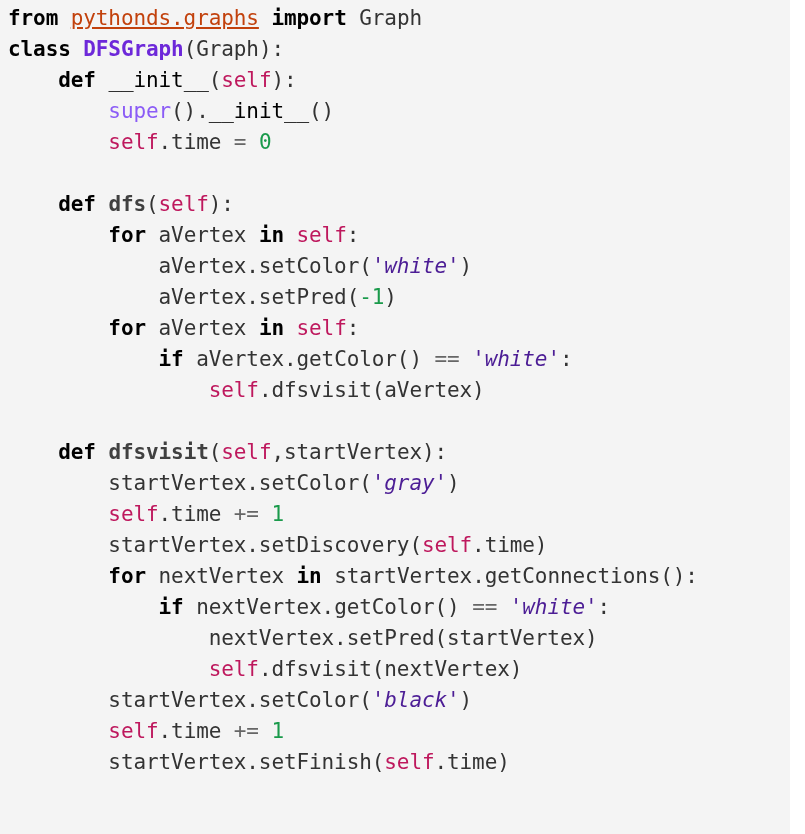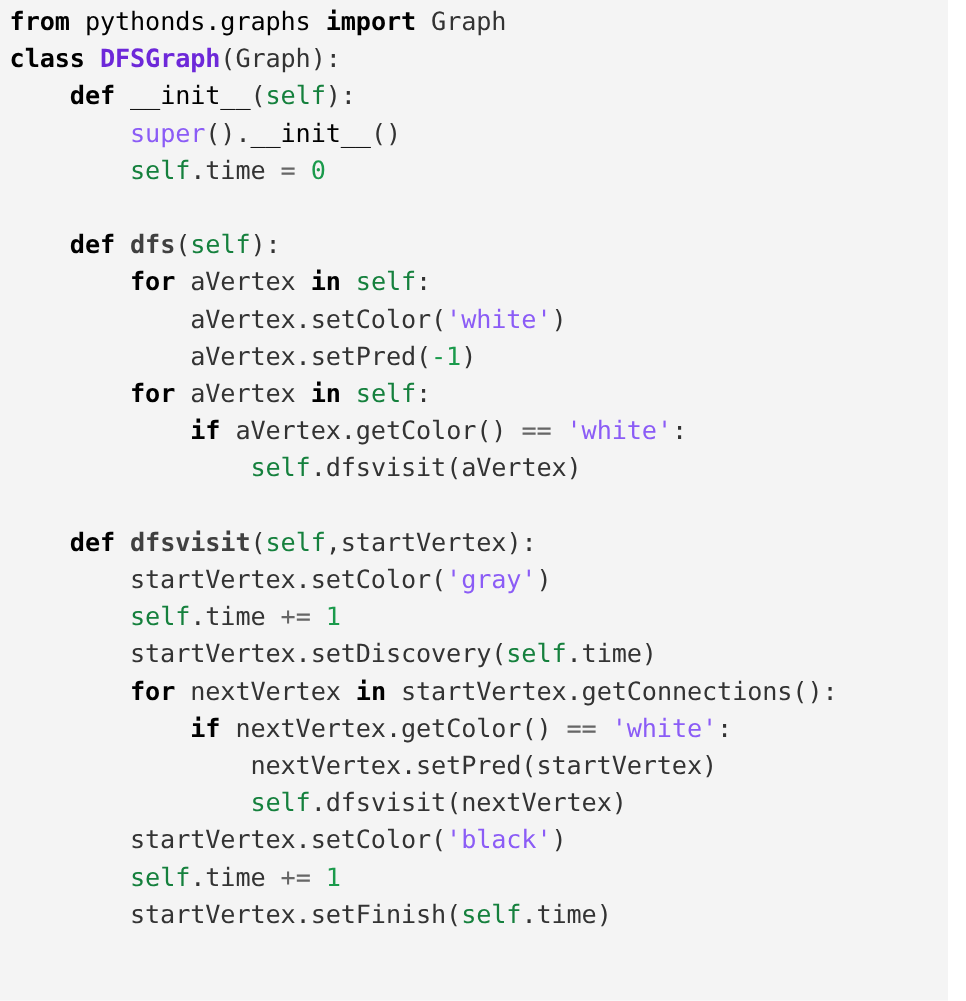--- a/index.html
+++ b/index.html
@@ -32,26 +32,26 @@
     color: #333333;
     letter-spacing: -0.1px;
   }
 
   .code-line.blank {
     height: 31px;
   }
 
   
   .t-kw   { color: #000000; font-weight: bold; }
-  .t-mod  { color: #000000; }
+  .t-mod  { color: #c2410c; text-decoration: underline; }
   .t-cls  { color: #6d28d9; font-weight: bold; }
   .t-fn   { color: #404040; font-weight: bold; }
   .t-dun  { color: #000000; font-weight: normal; }
-  .t-self { color: #15803d; }
-  .t-str  { color: #8b5cf6; }
+  .t-self { color: #be185d; }
+  .t-str  { color: #4c1d95; font-style: italic; }
   .t-num  { color: #1a9a4b; }
   .t-bi   { color: #8b5cf6; }
   .t-op   { color: #666666; }
   .t-pl   { color: #333333; }
 </style>
 </head>
 <body>
 
 <div id="code-block">
   <pre id="code-lines" style="margin:0;"><div class="code-line"><span class="t-kw">from</span><span class="t-pl"> </span><span class="t-mod">pythonds.graphs</span><span class="t-pl"> </span><span class="t-kw">import</span><span class="t-pl"> </span><span class="t-pl">Graph</span></div><div class="code-line"><span class="t-kw">class</span><span class="t-pl"> </span><span class="t-cls">DFSGraph</span><span class="t-pl">(</span><span class="t-pl">Graph</span><span class="t-pl">):</span></div><div class="code-line"><span class="t-pl">    </span><span class="t-kw">def</span><span class="t-pl"> </span><span class="t-dun">__init__</span><span class="t-pl">(</span><span class="t-self">self</span><span class="t-pl">):</span></div><div class="code-line"><span class="t-pl">        </span><span class="t-bi">super</span><span class="t-pl">().</span><span class="t-dun">__init__</span><span class="t-pl">()</span></div><div class="code-line"><span class="t-pl">        </span><span class="t-self">self</span><span class="t-pl">.time </span><span class="t-op">=</span><span class="t-pl"> </span><span class="t-num">0</span></div><div class="code-line blank">&nbsp;</div><div class="code-line"><span class="t-pl">    </span><span class="t-kw">def</span><span class="t-pl"> </span><span class="t-fn">dfs</span><span class="t-pl">(</span><span class="t-self">self</span><span class="t-pl">):</span></div><div class="code-line"><span class="t-pl">        </span><span class="t-kw">for</span><span class="t-pl"> aVertex </span><span class="t-kw">in</span><span class="t-pl"> </span><span class="t-self">self</span><span class="t-pl">:</span></div><div class="code-line"><span class="t-pl">            aVertex.setColor(</span><span class="t-str">'white'</span><span class="t-pl">)</span></div><div class="code-line"><span class="t-pl">            aVertex.setPred(</span><span class="t-num">-1</span><span class="t-pl">)</span></div><div class="code-line"><span class="t-pl">        </span><span class="t-kw">for</span><span class="t-pl"> aVertex </span><span class="t-kw">in</span><span class="t-pl"> </span><span class="t-self">self</span><span class="t-pl">:</span></div><div class="code-line"><span class="t-pl">            </span><span class="t-kw">if</span><span class="t-pl"> aVertex.getColor() </span><span class="t-op">==</span><span class="t-pl"> </span><span class="t-str">'white'</span><span class="t-pl">:</span></div><div class="code-line"><span class="t-pl">                </span><span class="t-self">self</span><span class="t-pl">.dfsvisit(aVertex)</span></div><div class="code-line blank">&nbsp;</div><div class="code-line"><span class="t-pl">    </span><span class="t-kw">def</span><span class="t-pl"> </span><span class="t-fn">dfsvisit</span><span class="t-pl">(</span><span class="t-self">self</span><span class="t-pl">,startVertex):</span></div><div class="code-line"><span class="t-pl">        startVertex.setColor(</span><span class="t-str">'gray'</span><span class="t-pl">)</span></div><div class="code-line"><span class="t-pl">        </span><span class="t-self">self</span><span class="t-pl">.time </span><span class="t-op">+=</span><span class="t-pl"> </span><span class="t-num">1</span></div><div class="code-line"><span class="t-pl">        startVertex.setDiscovery(</span><span class="t-self">self</span><span class="t-pl">.time)</span></div><div class="code-line"><span class="t-pl">        </span><span class="t-kw">for</span><span class="t-pl"> nextVertex </span><span class="t-kw">in</span><span class="t-pl"> startVertex.getConnections():</span></div><div class="code-line"><span class="t-pl">            </span><span class="t-kw">if</span><span class="t-pl"> nextVertex.getColor() </span><span class="t-op">==</span><span class="t-pl"> </span><span class="t-str">'white'</span><span class="t-pl">:</span></div><div class="code-line"><span class="t-pl">                nextVertex.setPred(startVertex)</span></div><div class="code-line"><span class="t-pl">                </span><span class="t-self">self</span><span class="t-pl">.dfsvisit(nextVertex)</span></div><div class="code-line"><span class="t-pl">        startVertex.setColor(</span><span class="t-str">'black'</span><span class="t-pl">)</span></div><div class="code-line"><span class="t-pl">        </span><span class="t-self">self</span><span class="t-pl">.time </span><span class="t-op">+=</span><span class="t-pl"> </span><span class="t-num">1</span></div><div class="code-line"><span class="t-pl">        startVertex.setFinish(</span><span class="t-self">self</span><span class="t-pl">.time)</span></div></pre>

